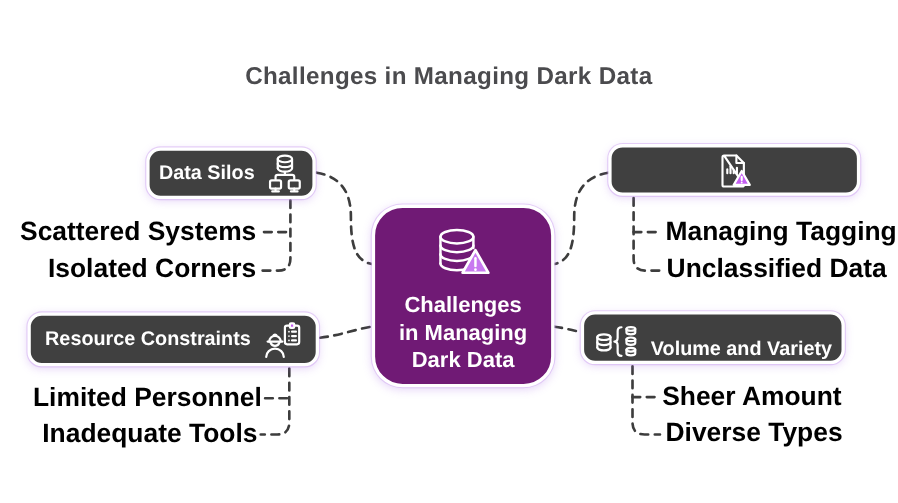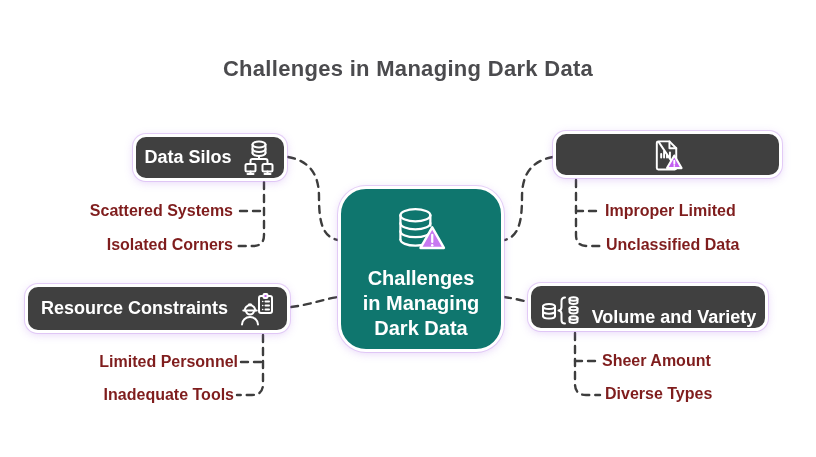--- a/index.html
+++ b/index.html
@@ -30,29 +30,29 @@
   .branch{font-size:18px;padding:0 10px;white-space:nowrap;}
   .branch .icon{flex:0 0 auto;display:flex;}
 
   #node-data-silos{left:133px;top:134px;width:154px;height:47px;}
   #node-lack-of-metadata{left:553px;top:131px;width:229px;height:47px;}
   #node-resource-constraints{left:25px;top:284px;width:265px;height:49px;}
   #node-volume-and-variety{left:528px;top:283px;width:240px;height:48px;align-items:flex-end;}
 
   .central{
     left:338px;top:186px;width:166px;height:166px;
-    background:#0f766e;border-radius:28px;
+    background:#701a75;border-radius:28px;
     flex-direction:column;gap:4px;padding-top:6px;
   }
   .central-label{display:flex;flex-direction:column;align-items:center;}
   .central-label .line{font-size:20px;line-height:25px;font-weight:bold;}
 
   .sub-label{
     position:absolute;transform:translateY(-50%);
-    font-size:16px;font-weight:600;color:#7f1d1d;white-space:nowrap;
+    font-size:24px;font-weight:600;color:#000000;white-space:nowrap;
   }
   .sub-right{text-align:left;}
   .sub-left{text-align:right;}
   svg.glyph{display:block;}
   svg.glyph *{vector-effect:none;}
 </style>
 </head>
 <body>
 
 <div class="canvas">
@@ -173,20 +173,20 @@
         <path d="M29.5,13.5 V16.8 A4,1.7 0 0 0 37.5,16.8 V13.5"></path>
         <ellipse cx="33.5" cy="23" rx="4" ry="1.7"></ellipse>
         <path d="M29.5,23 V26.3 A4,1.7 0 0 0 37.5,26.3 V23"></path>
       </svg>
     </span>
     <span>Volume and Variety</span>
   </div>
 
   <div class="sub-label sub-left" style="right:583px;top:211px;">Scattered Systems</div>
   <div class="sub-label sub-left" style="right:583px;top:245px;">Isolated Corners</div>
-  <div class="sub-label sub-right" style="left:605px;top:211px;">Improper Limited</div>
+  <div class="sub-label sub-right" style="left:605px;top:211px;">Managing Tagging</div>
   <div class="sub-label sub-right" style="left:606px;top:245px;">Unclassified Data</div>
   <div class="sub-label sub-left" style="right:578px;top:362px;">Limited Personnel</div>
   <div class="sub-label sub-left" style="right:582px;top:395px;text-align:right;">Inadequate Tools</div>
   <div class="sub-label sub-right" style="left:602px;top:361px;">Sheer Amount</div>
   <div class="sub-label sub-right" style="left:605px;top:394px;">Diverse Types</div>
 
 </div>
 
 </body></html>

